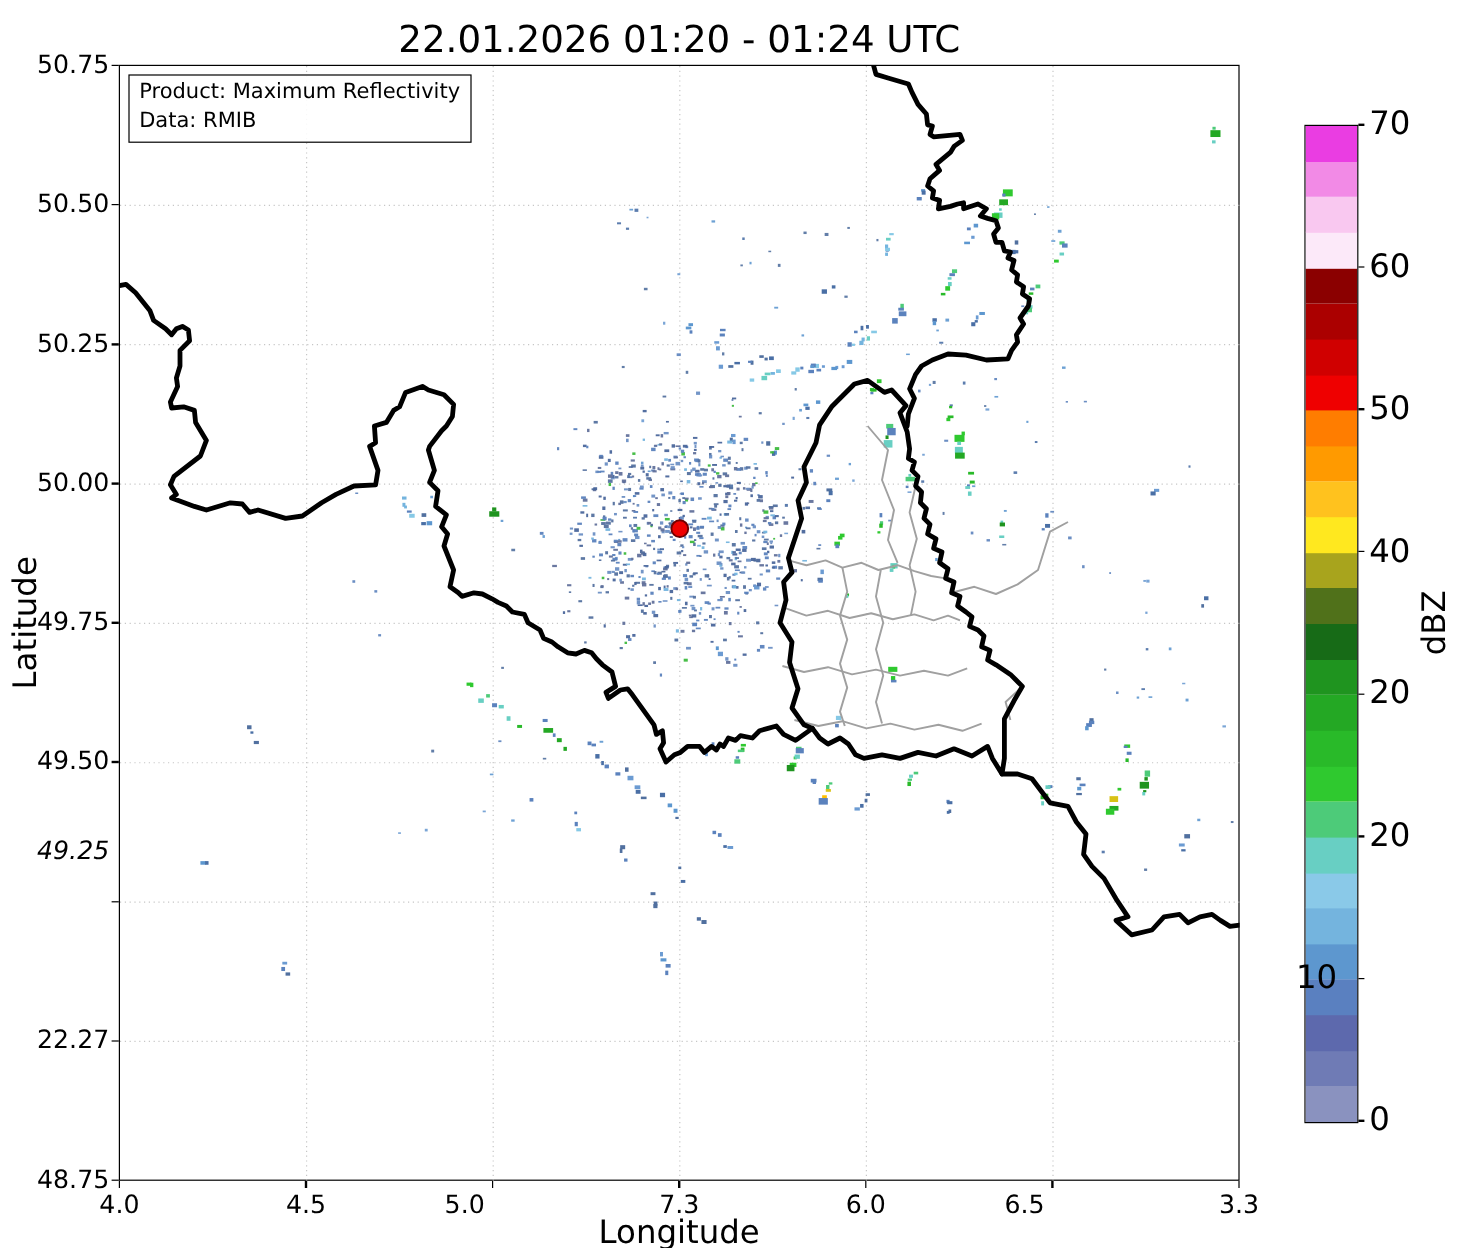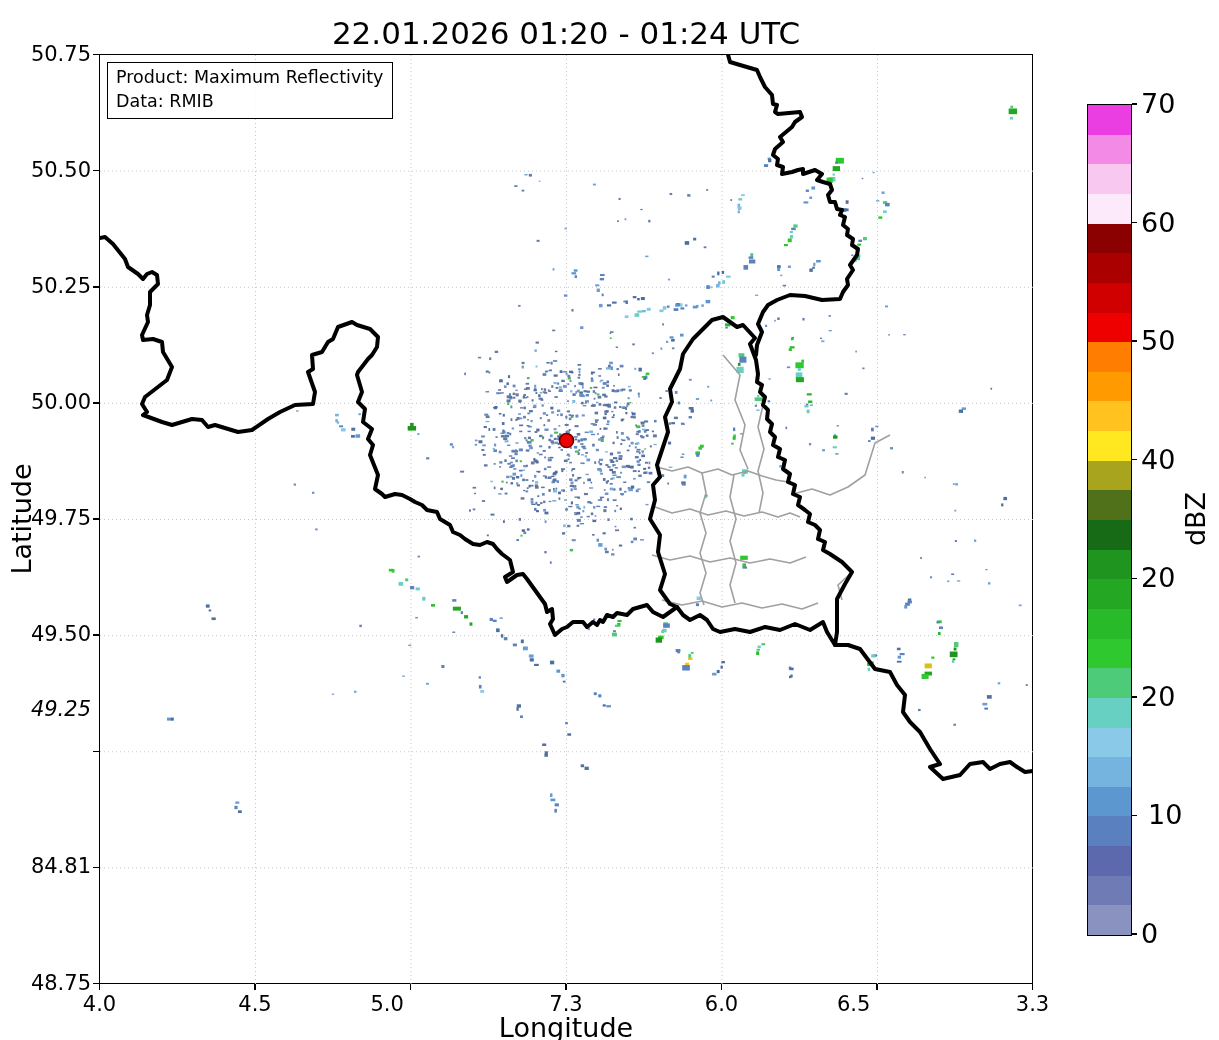--- a/index.html
+++ b/index.html
@@ -1240,39 +1240,39 @@
     <div class="tlabel" style="left: 526px; top: 980px; width: 80px; text-align: center;">7.3</div>
     <div class="tick" style="left: 720.75px; top: 972px; width: 1.5px; height: 6px;"></div>
     <div class="tlabel" style="left: 681.5px; top: 980px; width: 80px; text-align: center;">6.0</div>
     <div class="tick" style="left: 876.25px; top: 972px; width: 1.5px; height: 6px;"></div>
     <div class="tlabel" style="left: 837px; top: 980px; width: 80px; text-align: left;">6.5</div>
     <div class="tick" style="left: 1031.75px; top: 972px; width: 1.5px; height: 6px;"></div>
     <div class="tlabel" style="left: 992.5px; top: 980px; width: 80px; text-align: center;">3.3</div>
     <div class="tick" style="left: 93px; top: 970.75px; width: 6px; height: 1.5px;"></div>
     <div class="tlabel" style="left: 16px; top: 958.5px; width: 75px; text-align: right;">48.75</div>
     <div class="tick" style="left: 93px; top: 854.625px; width: 6px; height: 1.5px;"></div>
-    <div class="tlabel" style="left: 16px; top: 842.375px; width: 75px; text-align: right;">84.81</div>
+    <div class="tlabel" style="left: 16px; top: 842.375px; width: 75px; text-align: right;">22.27</div>
     <div class="tick" style="left: 93px; top: 738.5px; width: 6px; height: 1.5px;"></div>
     <div class="tlabel" style="left: 16px; top: 685px; width: 75px; text-align: right; font-style: italic;">49.25</div>
     <div class="tick" style="left: 93px; top: 622.375px; width: 6px; height: 1.5px;"></div>
     <div class="tlabel" style="left: 16px; top: 610.125px; width: 75px; text-align: right;">49.50</div>
     <div class="tick" style="left: 93px; top: 506.25px; width: 6px; height: 1.5px;"></div>
     <div class="tlabel" style="left: 16px; top: 494px; width: 75px; text-align: right;">49.75</div>
     <div class="tick" style="left: 93px; top: 390.125px; width: 6px; height: 1.5px;"></div>
     <div class="tlabel" style="left: 16px; top: 377.875px; width: 75px; text-align: right;">50.00</div>
     <div class="tick" style="left: 93px; top: 274px; width: 6px; height: 1.5px;"></div>
     <div class="tlabel" style="left: 16px; top: 261.75px; width: 75px; text-align: right;">50.25</div>
     <div class="tick" style="left: 93px; top: 157.875px; width: 6px; height: 1.5px;"></div>
     <div class="tlabel" style="left: 16px; top: 145.625px; width: 75px; text-align: right;">50.50</div>
     <div class="tick" style="left: 93px; top: 41.75px; width: 6px; height: 1.5px;"></div>
     <div class="tlabel" style="left: 16px; top: 29.5px; width: 75px; text-align: right;">50.75</div>
     <div class="tick" style="left: 1132px; top: 921.25px; width: 5px; height: 1.5px;"></div>
     <div class="cblab" style="left: 1141px; top: 906px;">0</div>
     <div class="tick" style="left: 1132px; top: 802.679px; width: 5px; height: 1.5px;"></div>
-    <div class="cblab" style="left: 1148px; top: 787.429px; text-align: right;">10</div>
+    <div class="cblab" style="left: 1080px; top: 787.429px; text-align: right;">10</div>
     <div class="tick" style="left: 1132px; top: 684.107px; width: 5px; height: 1.5px;"></div>
     <div class="cblab" style="left: 1141px; top: 668.857px;">20</div>
     <div class="tick" style="left: 1132px; top: 565.536px; width: 5px; height: 1.5px;"></div>
     <div class="cblab" style="left: 1141px; top: 550.286px;">20</div>
     <div class="tick" style="left: 1132px; top: 446.964px; width: 5px; height: 1.5px;"></div>
     <div class="cblab" style="left: 1141px; top: 431.714px;">40</div>
     <div class="tick" style="left: 1132px; top: 328.393px; width: 5px; height: 1.5px;"></div>
     <div class="cblab" style="left: 1141px; top: 313.143px;">50</div>
     <div class="tick" style="left: 1132px; top: 209.821px; width: 5px; height: 1.5px;"></div>
     <div class="cblab" style="left: 1141px; top: 194.571px;">60</div>

